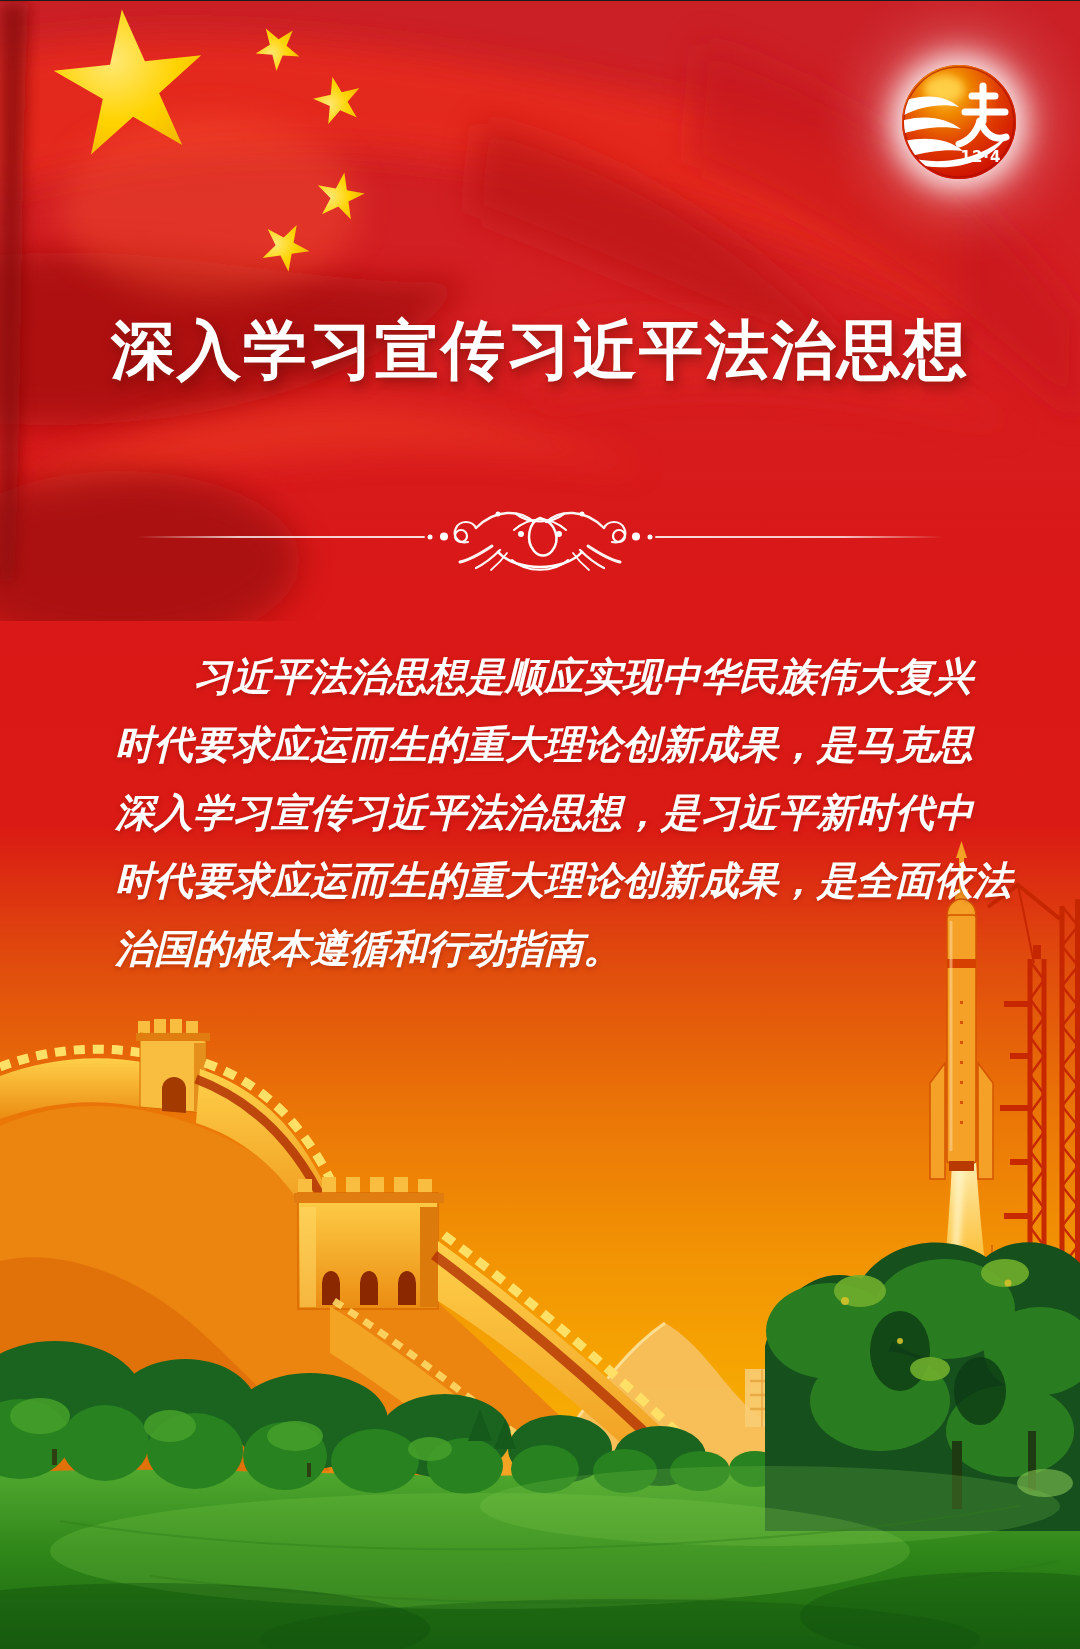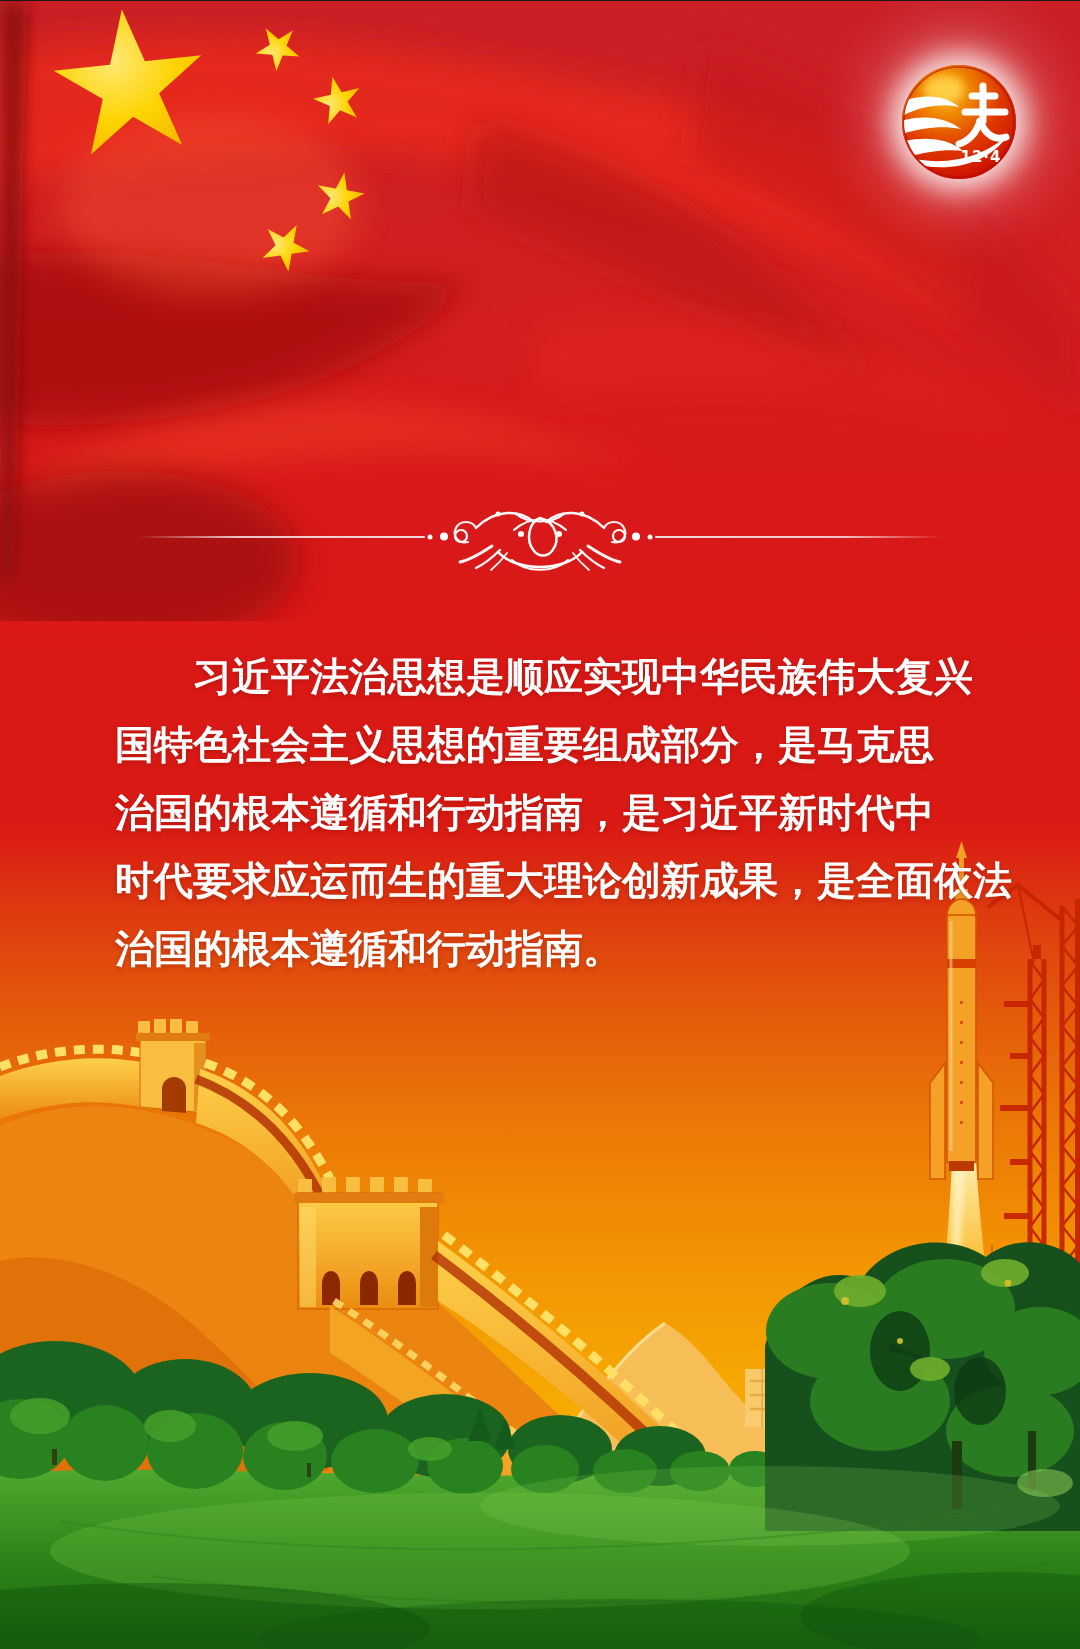--- a/index.html
+++ b/index.html
@@ -29,21 +29,21 @@
     text-shadow:0 3px 2px rgba(150,30,20,.45), 3px 6px 12px rgba(110,10,5,.6);
     white-space:nowrap;
   }
   .divider-svg{position:absolute;left:0;top:495px;z-index:6;}
   .body-block{
     position:absolute;left:115px;top:642px;width:860px;z-index:6;
     color:#fff;font-family:"Liberation Serif","DejaVu Serif",serif;font-weight:700;
     font-size:39px;line-height:68px;letter-spacing:0px;white-space:nowrap;
     text-shadow:0 2px 5px rgba(130,20,5,.4);
   }
-  .body-line{height:68px;}
+  .body-line{height:68px;font-style:italic;}
   .body-line.indent{text-indent:78px;}
   .footer-block{
     position:absolute;left:0;top:1498px;width:1080px;z-index:7;text-align:center;
     color:#fff;font-family:"Liberation Serif","DejaVu Serif",serif;font-weight:700;
     font-size:27px;line-height:34px;
     text-shadow:0 2px 6px rgba(15,70,10,.6);
   }
   .footer-line{letter-spacing:4px;height:34px;}
   .footer-line.date{letter-spacing:2px;}
 </style>
@@ -306,20 +306,21 @@
           <line x1="63" y1="47" x2="103" y2="47"></line>
           <path d="M78,56 C74,69 66,76 57,79"></path>
           <path d="M78,56 C84,71 94,76 104,72"></path>
         </g>
       </g>
       <text class="badge" x="79" y="97" text-anchor="middle">12·4</text>
     </svg>
   </div>
 
   <div class="title-block">
+    <div class="title-line">深入学习宣传习近平法治思想</div>
   </div>
 
   <svg class="divider-svg" width="1080" height="80" viewBox="0 0 1080 80">
     <defs>
       <linearGradient id="lineFadeL" x1="137" x2="424" y1="0" y2="0" gradientUnits="userSpaceOnUse">
         <stop offset="0%" stop-color="#ffffff" stop-opacity="0"></stop>
         <stop offset="35%" stop-color="#ffffff" stop-opacity="0.75"></stop>
         <stop offset="100%" stop-color="#ffffff" stop-opacity="0.85"></stop>
       </linearGradient>
       <linearGradient id="lineFadeR" x1="943" x2="656" y1="0" y2="0" gradientUnits="userSpaceOnUse">
@@ -354,20 +355,20 @@
       <path d="M540,22 c-11,4 -15,22 -6,33 c5,6 13,6 18,0 c9,-11 4,-29 -12,-33 Z" stroke="#ffffff" stroke-width="2.5"></path>
       <path d="M516,18 C528,28 552,28 564,18" stroke="#ffffff" stroke-width="2.2"></path>
       <path d="M514,34 C530,20 550,20 566,34" stroke="#ffffff" stroke-width="2"></path>
       <path d="M498,56 C516,76 564,76 582,56" stroke="#ffffff" stroke-width="2.6"></path>
       <path d="M512,64 C526,77 554,77 568,64" stroke="#ffffff" stroke-width="2"></path>
     </g>
   </svg>
 
   <div class="body-block">
     <div class="body-line indent">习近平法治思想是顺应实现中华民族伟大复兴</div>
-    <div class="body-line">国特色社会主义思想的重要组成部分，是马克思</div>
-    <div class="body-line">治国的根本遵循和行动指南，是习近平新时代中</div>
+    <div class="body-line">时代要求应运而生的重大理论创新成果，是马克思</div>
+    <div class="body-line">深入学习宣传习近平法治思想，是习近平新时代中</div>
     <div class="body-line">时代要求应运而生的重大理论创新成果，是全面依法</div>
     <div class="body-line">治国的根本遵循和行动指南。</div>
   </div>
 
 
 </div>
 
 </body></html>

